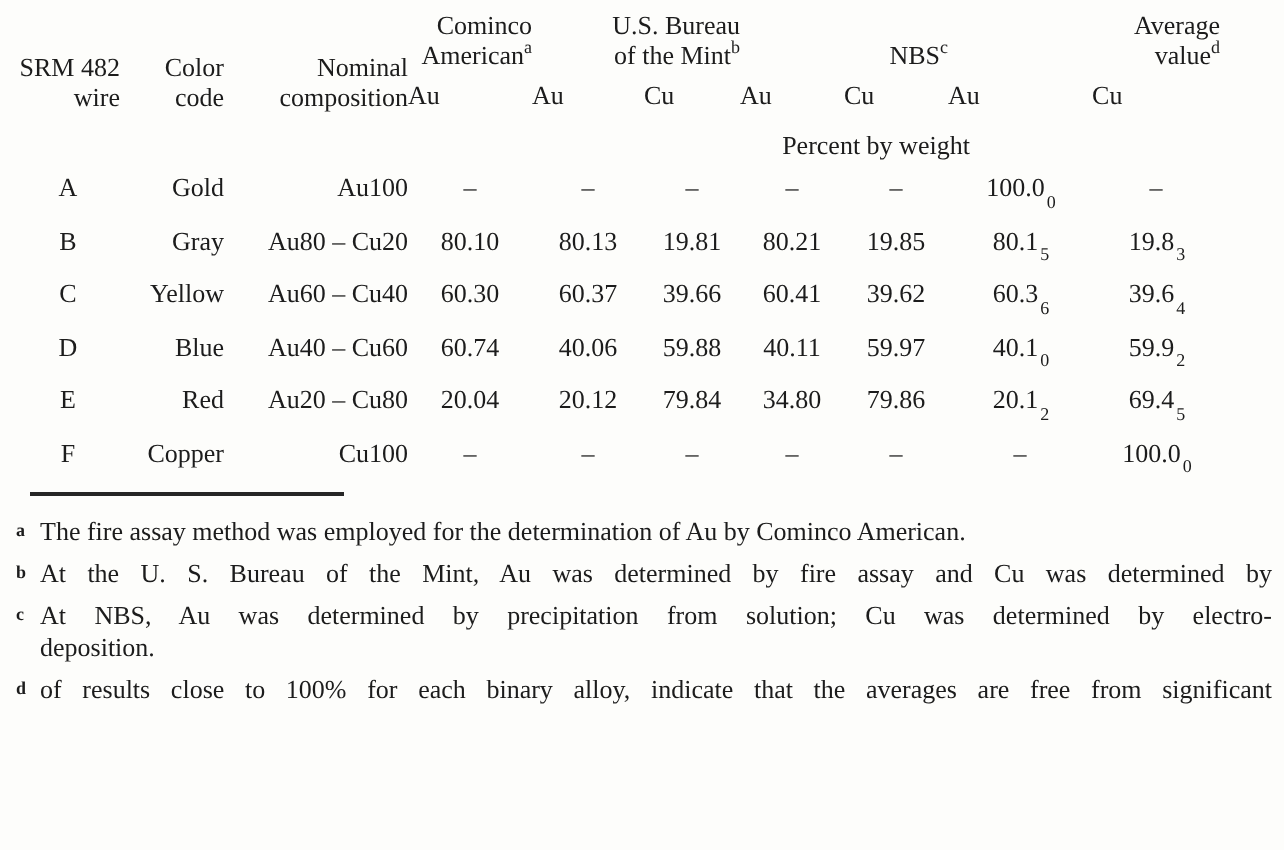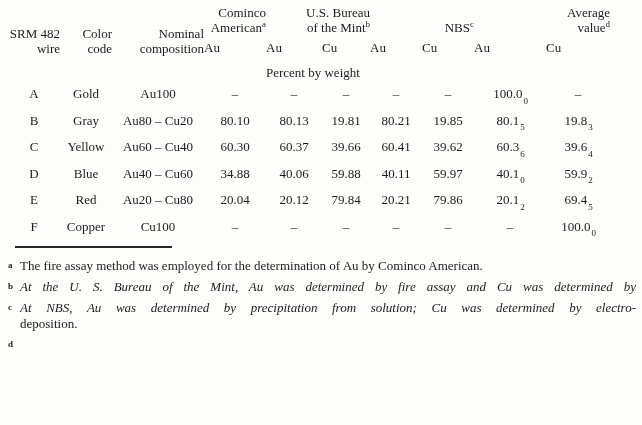--- a/index.html
+++ b/index.html
@@ -19,50 +19,50 @@
   }
   table.srm th, table.srm td {
     padding: 0;
     font-size: 13px;
     font-weight: normal;
   }
   thead th { vertical-align: bottom; }
   .th2 div { line-height: 15px; text-align: right; }
   sup.hdr-sup { font-size: 9px; line-height: 0; }
   tr.sub-row th { height: 21px; text-align: left; vertical-align: bottom; }
-  tr.units-row td { height: 25px; vertical-align: bottom; text-align: left; }
+  tr.units-row td { height: 25px; vertical-align: bottom; text-align: center; }
 
   tbody td {
     height: 26.5px;
     text-align: center;
     vertical-align: middle;
   }
-  td.c-color { text-align: center; padding-left: 8px; margin-left: 36px; }
-  td.c-comp  { text-align: center; padding-left: 8px; margin-top: 36px; }
+  td.c-color { text-align: right; padding-left: 8px; margin-left: 36px; }
+  td.c-comp  { text-align: right; padding-left: 8px; margin-top: 36px; }
   sub.subn { font-size: 9px; line-height: 0; position: relative; top: 2px; left: 1px; }
 
   .fn-rule {
     width: 157px; height: 2px;
     background: #262626;
     margin: 6px 0 10px 7px;
   }
   .footnotes { width: 628px; }
   .footnote {
     position: relative;
     padding-left: 12px;
     margin-bottom: 5px;
     font-size: 13px;
     line-height: 16px;
   }
   .fn-marker {
     position: absolute; left: 0; top: -1px;
     font-size: 9px; font-weight: bold;
   }
   .fn-line { line-height: 16px; }
-  .fn-line.just { text-align: justify; text-align-last: justify; font-style: italic; }
+  .fn-line.just { text-align: justify; text-align-last: justify; }
 </style>
 </head>
 <body>
 
 <div class="page">
 
   <table class="srm">
     <colgroup>
       <col style="width:52px">
         <col style="width:52px">
@@ -153,36 +153,36 @@
     <td>39.66</td>
     <td>60.41</td>
     <td>39.62</td>
     <td><span>60.3</span><sub class="subn">6</sub></td>
     <td><span>39.6</span><sub class="subn">4</sub></td>
   </tr>
         <tr>
     <td>D</td>
     <td class="c-color">Blue</td>
     <td class="c-comp">Au40 – Cu60</td>
-    <td>34.88</td>
+    <td>60.74</td>
     <td>40.06</td>
     <td>59.88</td>
     <td>40.11</td>
     <td>59.97</td>
     <td><span>40.1</span><sub class="subn">0</sub></td>
     <td><span>59.9</span><sub class="subn">2</sub></td>
   </tr>
         <tr>
     <td>E</td>
     <td class="c-color">Red</td>
     <td class="c-comp">Au20 – Cu80</td>
     <td>20.04</td>
     <td>20.12</td>
     <td>79.84</td>
-    <td>20.21</td>
+    <td>34.80</td>
     <td>79.86</td>
     <td><span>20.1</span><sub class="subn">2</sub></td>
     <td><span>69.4</span><sub class="subn">5</sub></td>
   </tr>
         <tr>
     <td>F</td>
     <td class="c-color">Copper</td>
     <td class="c-comp">Cu100</td>
     <td>–</td>
     <td>–</td>
@@ -213,16 +213,17 @@
       <div class="footnote">
     <sup class="fn-marker">c</sup>
     <div class="fn-lines">
           <div class="fn-line just">At NBS, Au was determined by precipitation from solution; Cu was determined by electro-</div>
           <div class="fn-line">deposition.</div>
         </div>
   </div>
       <div class="footnote">
     <sup class="fn-marker">d</sup>
     <div class="fn-lines">
+          <div class="fn-line just">of results close to 100% for each binary alloy, indicate that the averages are free from significant</div>
         </div>
   </div>
     </div>
 </div>
 
 </body></html>

